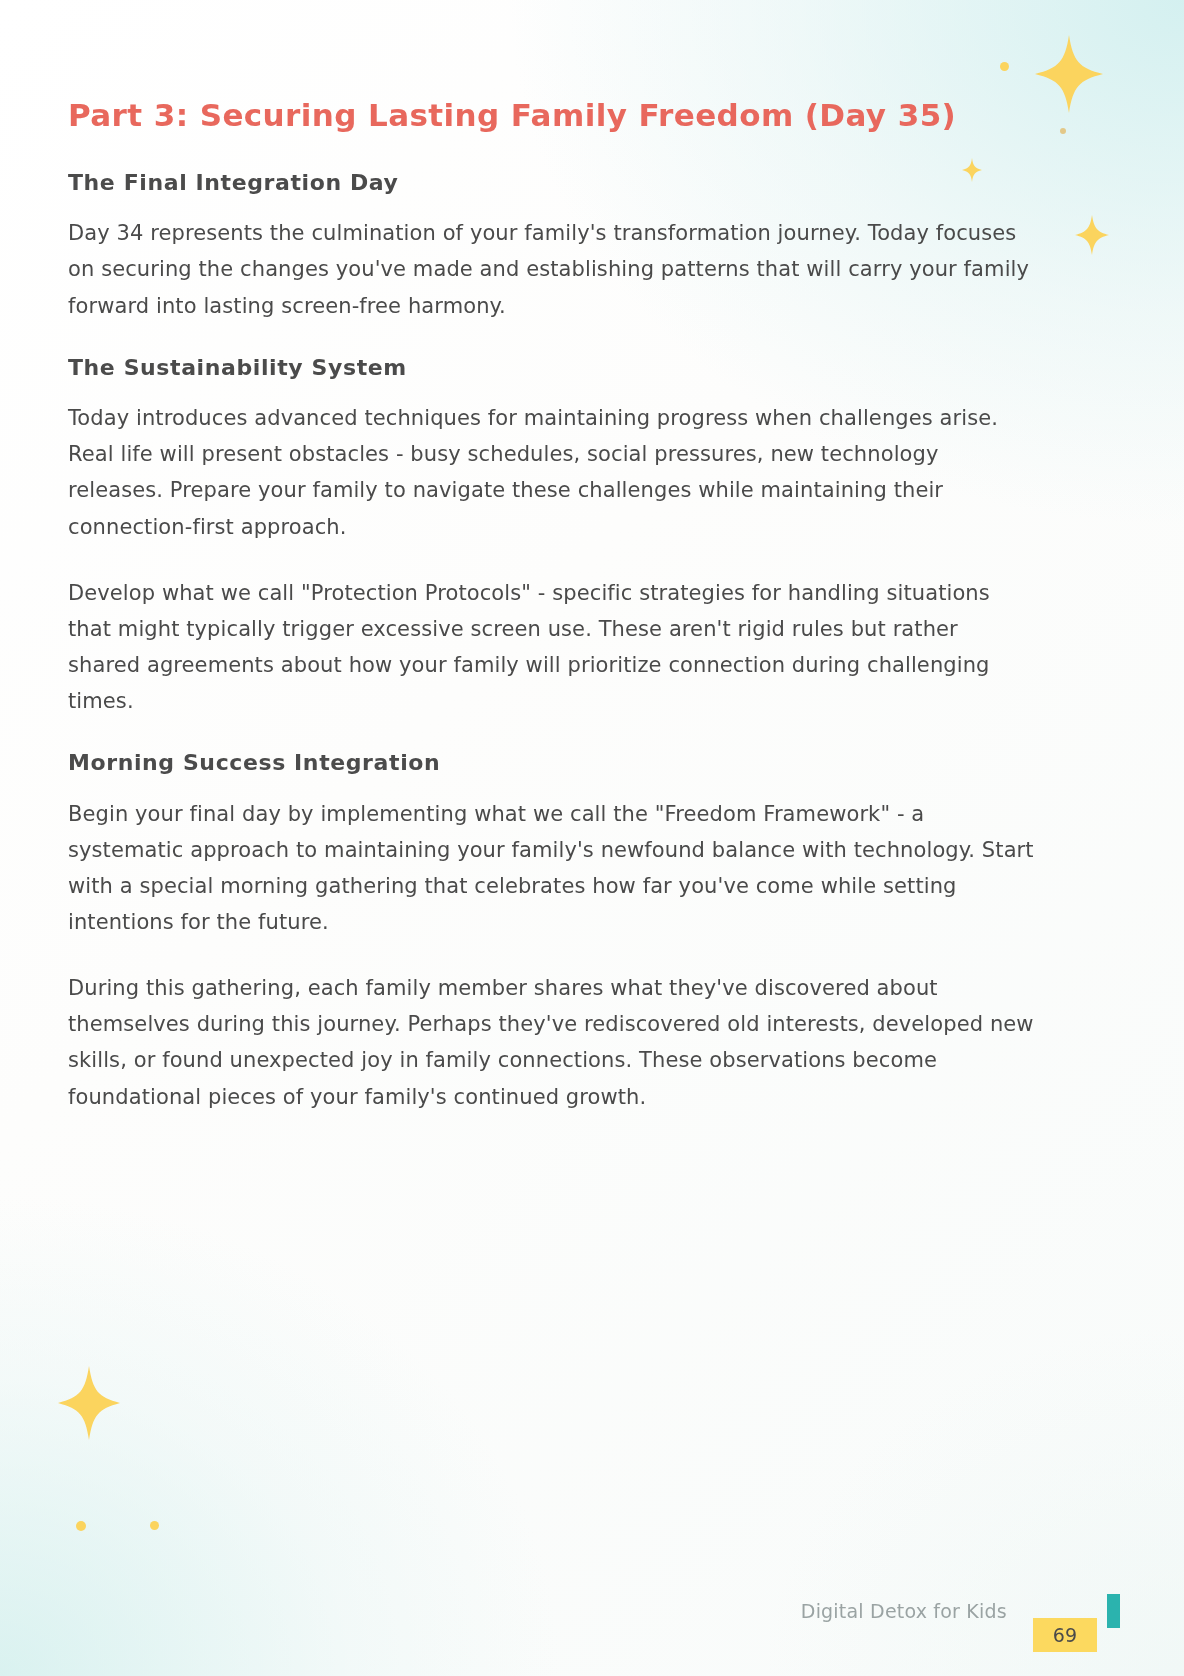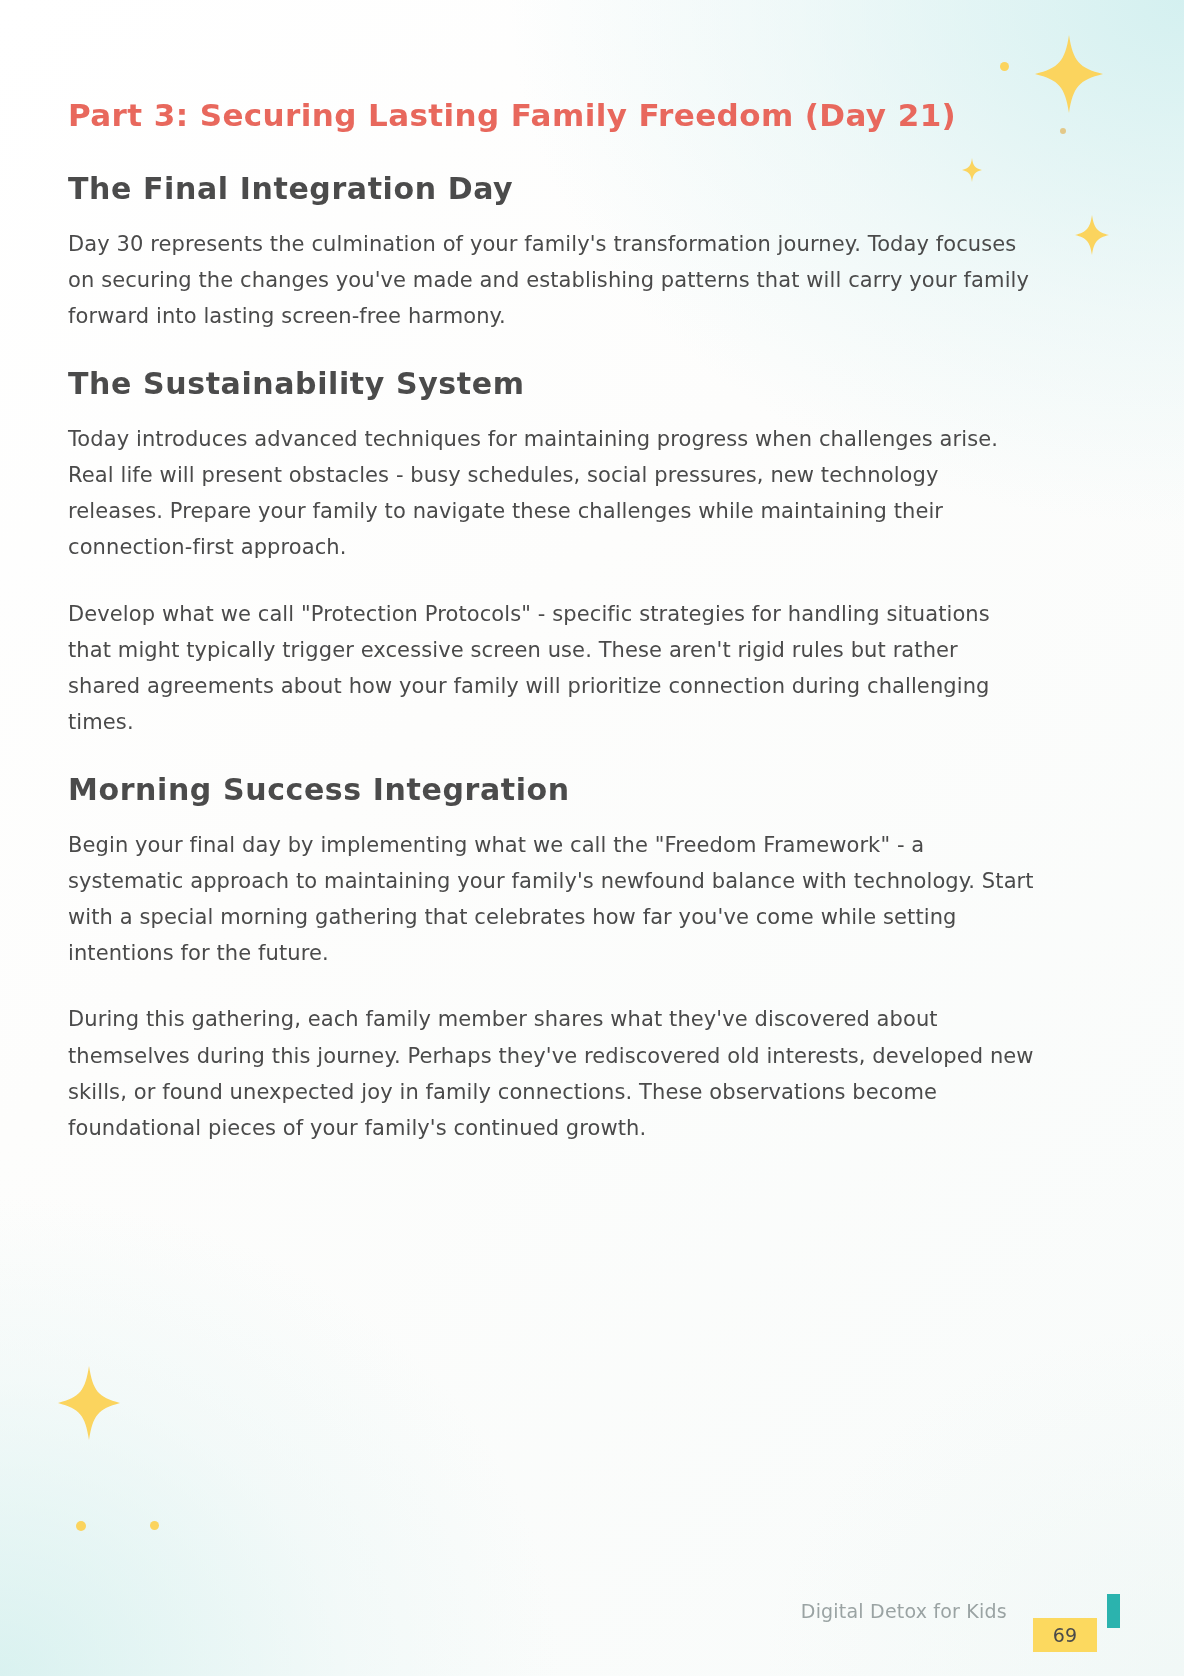--- a/index.html
+++ b/index.html
@@ -33,21 +33,21 @@
   }
   h1.part-title {
     font-size: 31px;
     line-height: 1.25;
     font-weight: bold;
     color: #e8685d;
     letter-spacing: 0.4px;
     margin: 0 0 34px 0;
   }
   h2.section-heading {
-    font-size: 30px;
+    font-size: 22px;
     line-height: 1.3;
     font-weight: bold;
     color: #4b4b4b;
     letter-spacing: 0.6px;
     margin: 0 0 18px 0;
   }
   .para {
     font-size: 21px;
     line-height: 1.72;
     color: #4a4a4a;
@@ -121,25 +121,25 @@
   <svg class="sparkle" style="left:58px; top:1366px; width:62px; height:74px;" viewBox="0 0 62 74">
     <path d="M31 0 C35 25 40 31 62 37 C40 43 35 49 31 74 C27 49 22 43 0 37 C22 31 27 25 31 0 Z" fill="#fbd45e"></path>
   </svg>
   <div class="dot" style="left:1000px; top:62px; width:9px; height:9px; background:#fbd45e;"></div>
   <div class="dot" style="left:1060px; top:128px; width:6px; height:6px; background:#e3c888;"></div>
   <div class="dot" style="left:76px; top:1521px; width:10px; height:10px; background:#fbd45e;"></div>
   <div class="dot" style="left:150px; top:1521px; width:9px; height:9px; background:#fbd45e;"></div>
 
   <div class="content">
 
-    <h1 class="part-title">Part 3: Securing Lasting Family Freedom (Day 21)</h1>
+    <h1 class="part-title">Part 3: Securing Lasting Family Freedom (Day 35)</h1>
 
     <div class="block">
       <h2 class="section-heading">The Final Integration Day</h2>
-      <p class="para">Day 30 represents the culmination of your family's transformation journey. Today focuses on securing the changes you've made and establishing patterns that will carry your family forward into lasting screen-free harmony.</p>
+      <p class="para">Day 34 represents the culmination of your family's transformation journey. Today focuses on securing the changes you've made and establishing patterns that will carry your family forward into lasting screen-free harmony.</p>
     </div>
 
     <div class="block">
       <h2 class="section-heading">The Sustainability System</h2>
       <p class="para">Today introduces advanced techniques for maintaining progress when challenges arise. Real life will present obstacles - busy schedules, social pressures, new technology releases. Prepare your family to navigate these challenges while maintaining their connection-first approach.</p>
       <p class="para">Develop what we call "Protection Protocols" - specific strategies for handling situations that might typically trigger excessive screen use. These aren't rigid rules but rather shared agreements about how your family will prioritize connection during challenging times.</p>
     </div>
 
     <div class="block">
       <h2 class="section-heading">Morning Success Integration</h2>

